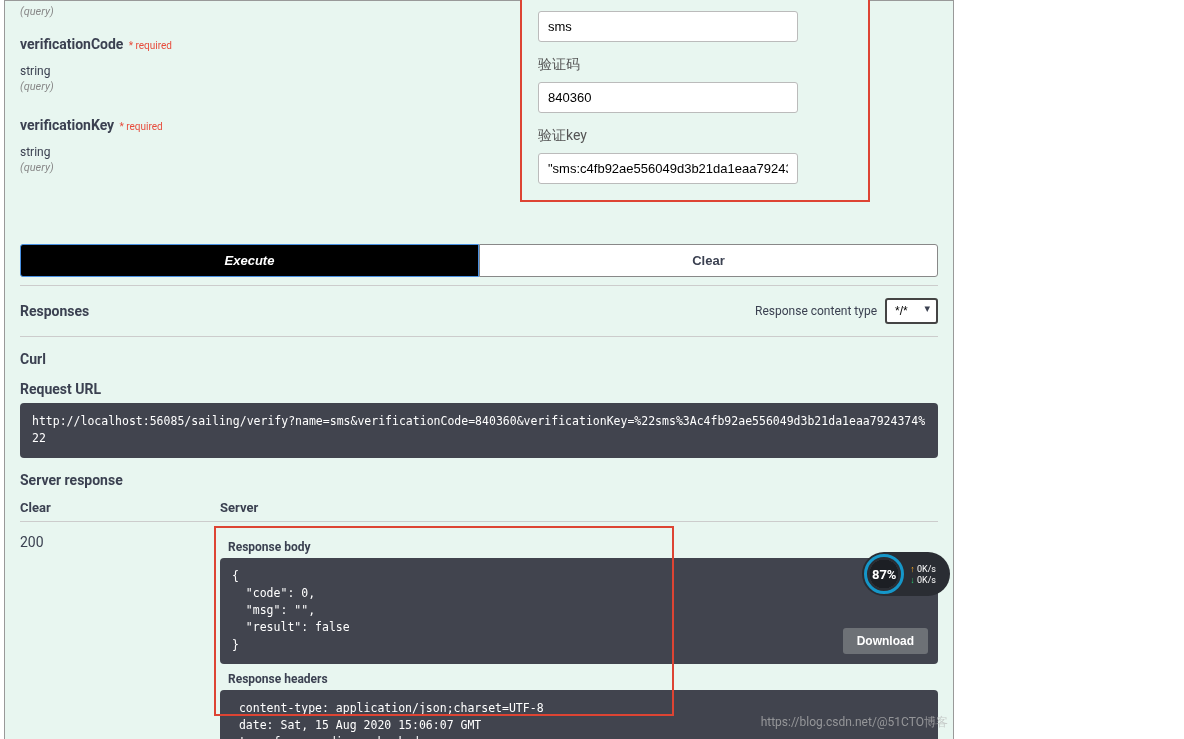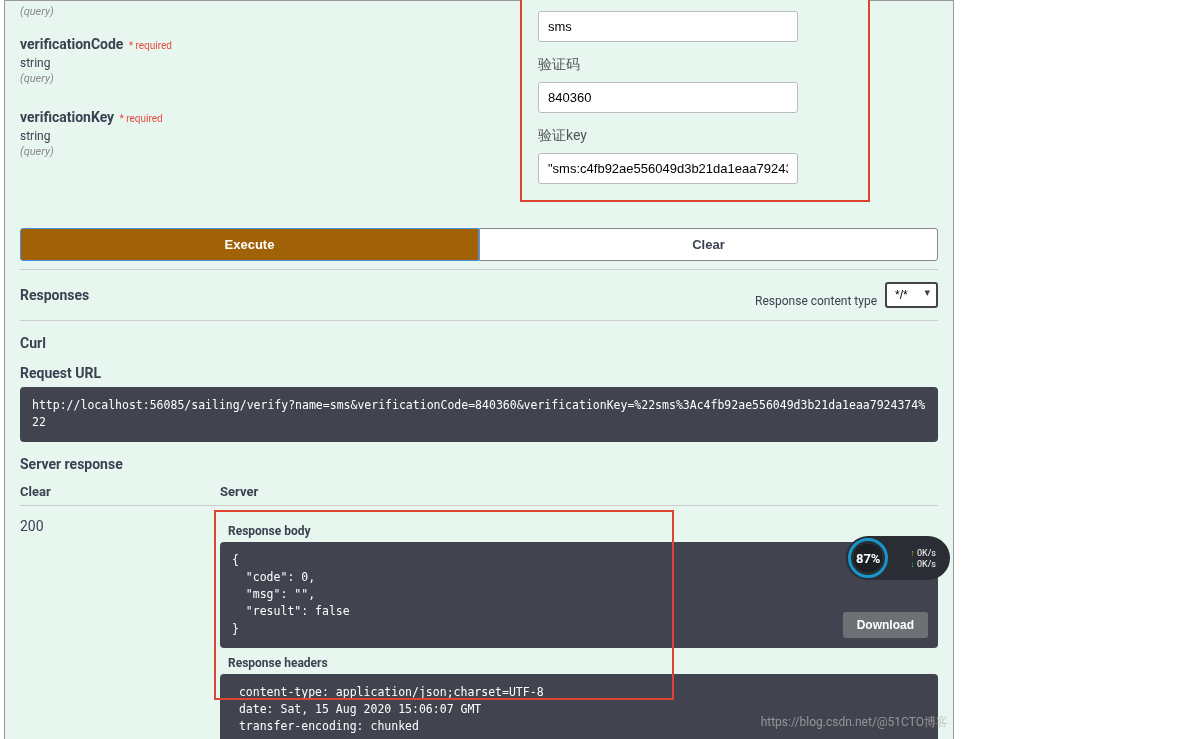--- a/index.html
+++ b/index.html
@@ -4,51 +4,51 @@
 <style>
 * { box-sizing: border-box; margin: 0; padding: 0; }
 body { font-family: -apple-system, BlinkMacSystemFont, "Segoe UI", Roboto, sans-serif; font-size: 13px; background: #fff; color: #3b4151; position: relative; }
 .page { width: 958px; height: 739px; position: relative; overflow: hidden; background: #fff; }
 .container { border: 1px solid #999; margin: 0 4px; background: #e8f6f0; padding: 0 15px; }
 .params-section { padding-bottom: 10px; }
 .param-row { display: flex; align-items: flex-start; margin-bottom: 8px; }
 .param-left { width: 480px; padding-top: 0; }
 .param-name { font-size: 14px; font-weight: 700; color: #3b4151; }
 .param-required { color: #e74c3c; font-size: 10px; font-weight: 400; margin-left: 2px; }
-.param-type { font-size: 12px; color: #3b4151; margin-top: 4px; }
+.param-type { font-size: 12px; color: #3b4151; margin-top: 12px; }
 .param-in { font-size: 11px; color: #888; font-style: italic; margin-top: 2px; }
 .form-box { border: 2px solid #d43; padding: 12px 16px 16px; margin-bottom: 12px; margin-left: 500px; width: 350px; background: #e8f6f0; }
 .form-label { font-size: 14px; color: #555; margin-bottom: 8px; display: block; }
 .form-input { width: 100%; max-width: 260px; padding: 7px 9px; border: 1px solid #bbb; border-radius: 3px; font-size: 13px; background: #fff; margin-bottom: 14px; }
 .form-input:last-child { margin-bottom: 0; }
 .btn-row { display: flex; gap: 0; margin: 12px 0 8px; }
 .btn { flex: 1; padding: 8px 0; font-size: 13px; font-weight: 700; border: 1px solid #888; cursor: pointer; text-align: center; border-radius: 3px; }
-.btn-execute { background: #a16207; color: #fff; border-color: #4990e2; border-radius: 3px 0 0 3px; }
+.btn-execute { background: #000000; color: #fff; border-color: #4990e2; border-radius: 3px 0 0 3px; font-style: italic; }
 .btn-clear { background: #fff; color: #3b4151; border-radius: 0 3px 3px 0; }
 .responses-bar { display: flex; justify-content: space-between; align-items: center; padding: 12px 0; border-top: 1px solid #ccc; border-bottom: 1px solid #ccc; margin-top: 8px; }
 .responses-title { font-size: 14px; font-weight: 700; }
-.content-type-wrap { display: flex; align-items: flex-end; gap: 8px; font-size: 12px; }
+.content-type-wrap { display: flex; align-items: center; gap: 8px; font-size: 12px; }
 .content-type-select { border: 2px solid #444; border-radius: 3px; padding: 4px 28px 4px 8px; font-size: 12px; background: #fff; appearance: none; position: relative; }
 .select-wrap { position: relative; }
 .select-wrap::after { content: "▾"; position: absolute; right: 8px; top: 4px; pointer-events: none; font-size: 11px; }
 .section-label { font-size: 14px; font-weight: 700; margin: 14px 0 6px; color: #3b4151; }
 .code-block { background: #41444e; color: #fff; font-family: "Consolas", "Monaco", monospace; font-size: 11.5px; padding: 10px 12px; border-radius: 4px; line-height: 1.5; white-space: pre-wrap; word-break: break-all; min-height: 28px; }
 .curl-block { min-height: 70px; }
 .resp-table-header { display: flex; margin-top: 12px; border-bottom: 1px solid #ccc; padding-bottom: 6px; }
 .col-code { width: 200px; font-size: 13px; font-weight: 700; }
 .col-details { flex: 1; font-size: 13px; font-weight: 700; }
 .resp-row { display: flex; margin-top: 12px; }
 .code-val { width: 200px; font-size: 14px; font-weight: 400; color: #3b4151; padding-top: 0; }
 .details-col { flex: 1; position: relative; }
 .red-box { border: 2px solid #d43; padding: 4px; }
 .resp-sub-label { font-size: 12px; font-weight: 700; margin: 6px 0 4px 8px; }
 .resp-code { background: #41444e; color: #fff; font-family: "Consolas", "Monaco", monospace; font-size: 11.5px; padding: 10px 12px; border-radius: 4px; line-height: 1.5; white-space: pre; margin: 0 0 8px 0; position: relative; }
 .download-btn { position: absolute; right: 10px; bottom: 10px; background: #6d7176; color: #fff; border: none; padding: 6px 14px; border-radius: 3px; font-size: 12px; font-weight: 700; cursor: pointer; margin-top: 8px; }
 .resp-body-wrap { position: relative; }
-.widget { position: absolute; right: 8px; top: 536px; display: flex; align-items: center; background: #2a2d33; border-radius: 22px; padding: 2px 14px 2px 2px; color: #fff; font-size: 10px; gap: 22px; }
+.widget { position: absolute; right: 8px; top: 552px; display: flex; align-items: center; background: #2a2d33; border-radius: 22px; padding: 2px 14px 2px 2px; color: #fff; font-size: 10px; gap: 6px; }
 .widget-circle { width: 40px; height: 40px; border-radius: 50%; background: radial-gradient(circle at center, #1c1f24 60%, transparent 60%); border: 3px solid #1597c9; display: flex; align-items: center; justify-content: center; font-size: 13px; font-weight: 700; }
 .widget-stats { display: flex; flex-direction: column; gap: 1px; font-size: 9px; }
 .widget-stats span::before { content: "↑ "; color: #f5a623; }
 .widget-stats span:last-child::before { content: "↓ "; color: #2dc76d; }
 .watermark { position: absolute; right: 10px; bottom: 8px; color: #b8b8b8; font-size: 12px; opacity: 0.7; }
 .top-query { font-size: 11px; color: #888; font-style: italic; margin-bottom: 18px; margin-top: 4px; }
 .params-wrapper { position: relative; }
 </style>
 </head>
 <body>

